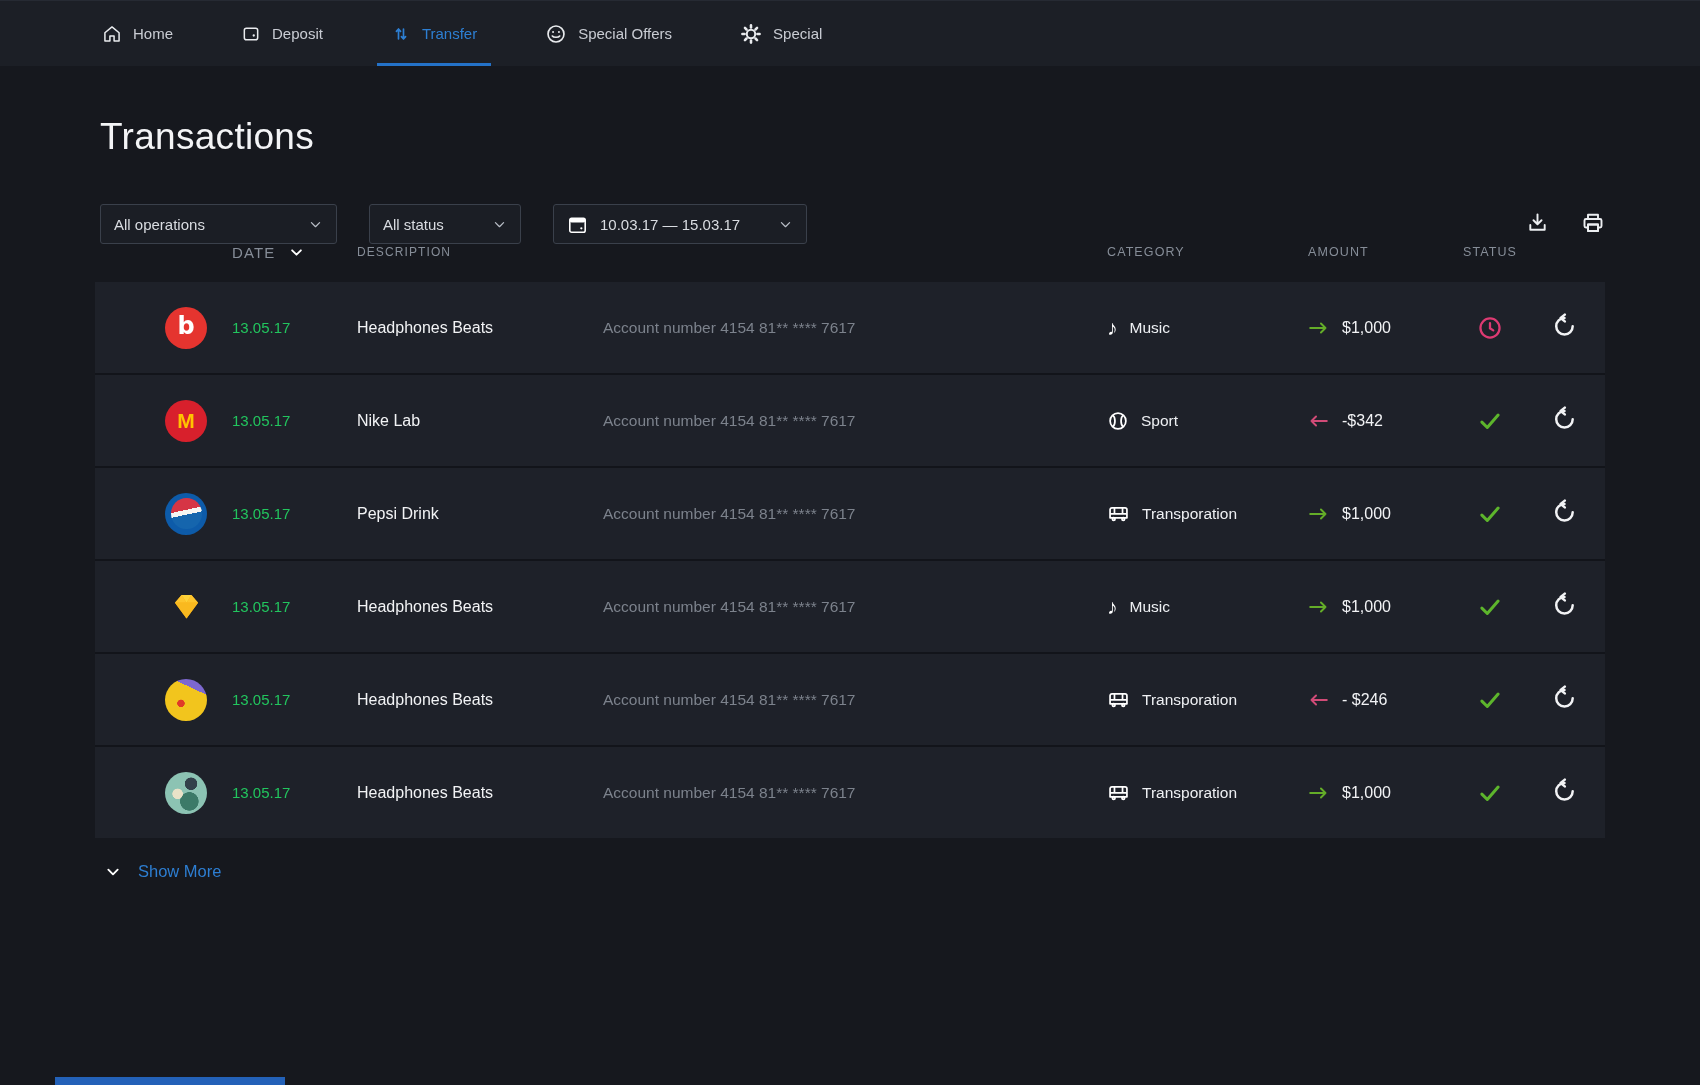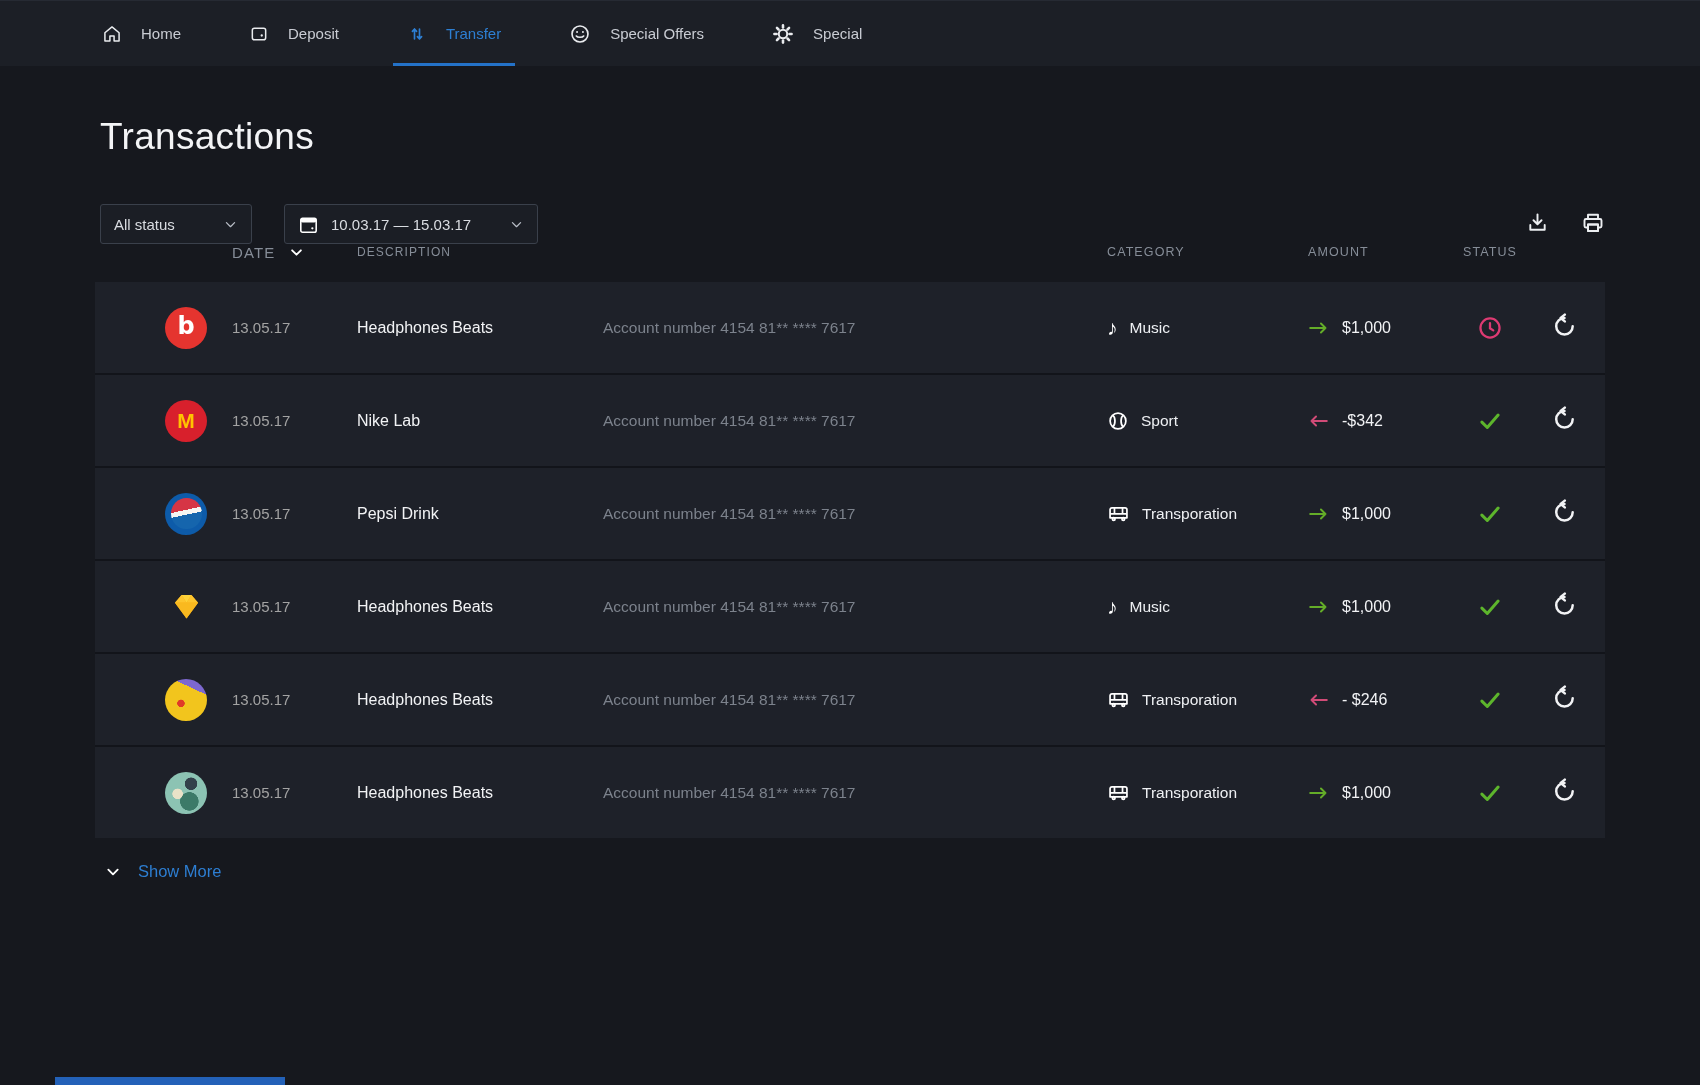--- a/index.html
+++ b/index.html
@@ -10,21 +10,21 @@
   .topbar{height:62px;background:#191b21;display:flex;align-items:center;padding:0 40px;box-sizing:border-box;}
   .logo{font-family:"DejaVu Sans Mono",monospace;font-weight:bold;font-size:20px;letter-spacing:.5px;}
   .logo-blue{color:#3b7fd4;}
   .logo-teal{color:#37c39e;}
   .topbar-right{margin-left:auto;display:flex;align-items:center;gap:34px;}
   .iconbtn{background:none;border:none;padding:0;display:flex;align-items:center;cursor:pointer;}
 
   
   .nav{height:66px;background:#1c1f26;border-top:1px solid #262a33;display:flex;align-items:center;
     padding-left:96px;gap:56px;box-sizing:border-box;}
-  .nav-item{position:relative;height:100%;display:flex;align-items:center;gap:19px;padding:0 6px;cursor:pointer;}
+  .nav-item{position:relative;height:100%;display:flex;align-items:center;gap:11px;padding:0 6px;cursor:pointer;}
   .nav-item .nav-label{font-size:15px;color:#c9ccd3;}
   .nav-item.active .nav-label{color:#2d7fd3;}
   .nav-item.active::after{content:"";position:absolute;left:-8px;right:-8px;bottom:0;height:3px;background:#2472c8;}
   .nav-ic{display:flex;align-items:center;}
 
   
   main{padding:0 95px;}
   h1{margin:50px 0 0 5px;font-size:37px;font-weight:400;color:#f3f4f6;letter-spacing:.3px;}
 
   .filters{display:flex;align-items:center;gap:32px;margin:46px 0 0 5px;}
@@ -38,21 +38,21 @@
 
   
   .thead{display:flex;align-items:center;height:16px;
     font-size:12.5px;letter-spacing:1.1px;color:#868d98;}
   .thead .c{display:flex;align-items:center;}
   .tbody{margin-top:22px;}
   .t-row{display:flex;align-items:center;height:91px;background:#1e2129;border-bottom:2px solid #12141a;}
   .t-row:last-child{border-bottom:none;}
   .c{display:flex;align-items:center;box-sizing:border-box;}
   .c-av{width:110px;padding-left:70px;}
-  .c-date{width:152px;padding-left:27px;font-size:15px;color:#a3a3a3;}
+  .c-date{width:152px;padding-left:27px;font-size:15px;color:#22c55e;}
   .c-desc{width:246px;font-size:16px;color:#f2f3f5;}
   .c-acct{flex:1;font-size:15.5px;color:#7c828c;}
   .c-cat{width:201px;gap:12px;font-size:15.5px;color:#eef0f3;text-align:right;}
   .c-amt{width:147px;gap:13px;font-size:16px;color:#f2f3f5;}
   .c-status{width:70px;justify-content:center;}
   .c-undo{width:80px;justify-content:center;}
   .sort{margin-left:14px;display:flex;}
   .cat-icon,.amt-arrow,.status-icon{display:flex;align-items:center;}
   .uni-icon{font-size:21px;color:#fff;line-height:1;}
   .undo-btn{background:none;border:none;padding:4px;cursor:pointer;display:flex;}
@@ -142,20 +142,28 @@
           </svg>
         </span>
         <span class="nav-label">Special</span>
       </div>
     </nav>
 
   <main>
     <h1>Transactions</h1>
 
     <div class="filters">
+      <div class="select sel-operations">
+        <span>All operations</span>
+        <span class="chev">
+          <svg viewBox="0 0 24 24" width="15" height="15" fill="none" stroke="#b9bec7" stroke-width="2" stroke-linecap="round" stroke-linejoin="round">
+              <path d="M5.5 9 L12 15.5 L18.5 9"></path>
+            </svg>
+        </span>
+      </div>
       <div class="select sel-status">
         <span>All status</span>
         <span class="chev">
           <svg viewBox="0 0 24 24" width="15" height="15" fill="none" stroke="#b9bec7" stroke-width="2" stroke-linecap="round" stroke-linejoin="round">
               <path d="M5.5 9 L12 15.5 L18.5 9"></path>
             </svg>
         </span>
       </div>
       <div class="select sel-date">
         <span style="display:flex;">

